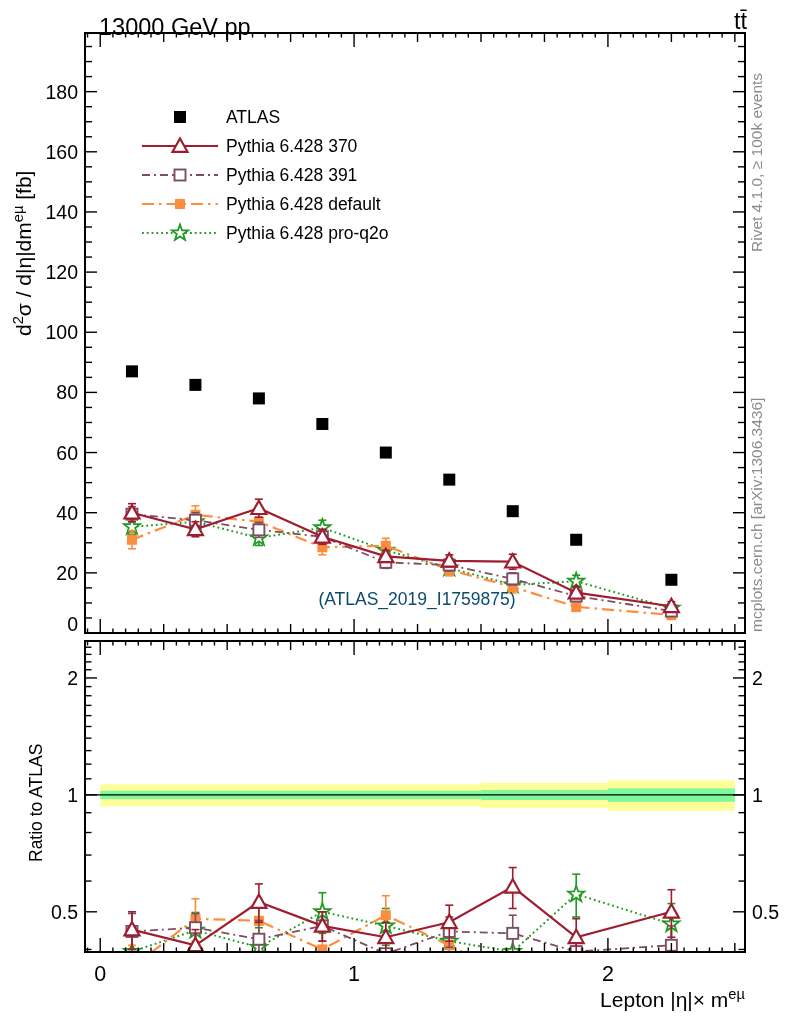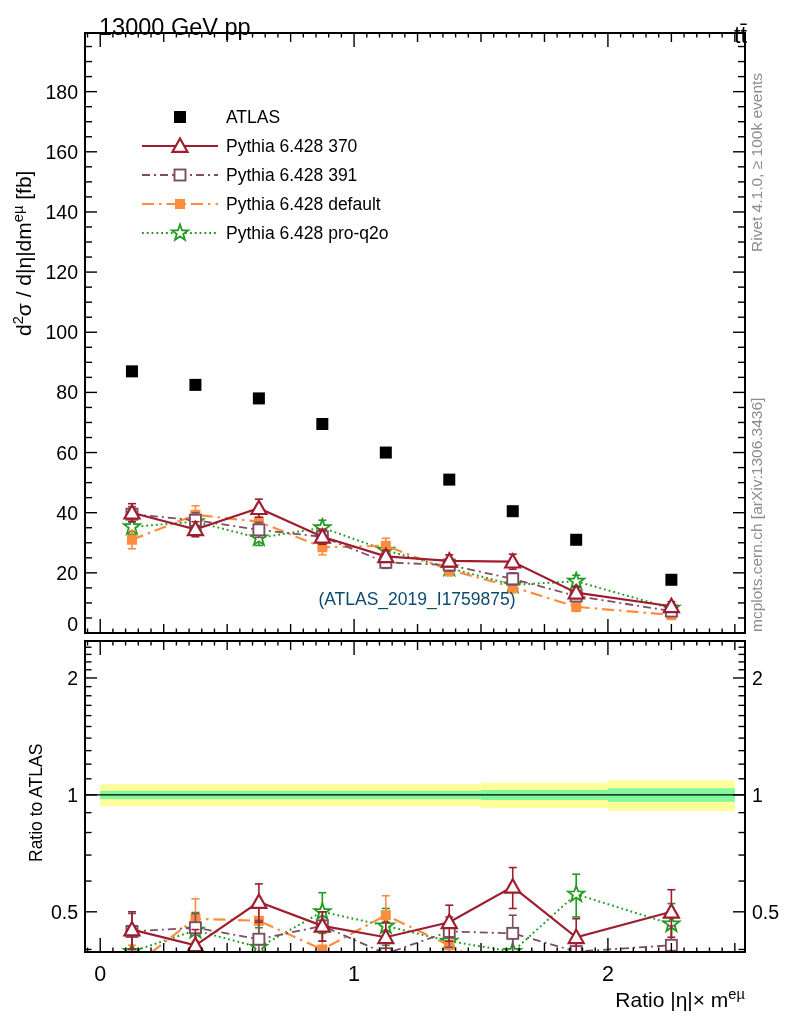--- a/index.html
+++ b/index.html
@@ -717,25 +717,25 @@
         <line x1="142" x2="218" y1="204" y2="204" stroke="#fc8d3f" stroke-width="2.2" stroke-dasharray="12 5 2.5 5"></line>
         <rect x="175" y="199" width="10" height="10" fill="#fc8d3f"></rect>
         <text x="226" y="210" font-size="17.5" fill="#000">Pythia 6.428 default</text>
         <line x1="142" x2="218" y1="233" y2="233" stroke="#209b20" stroke-width="2" stroke-dasharray="1.8 3"></line>
         <path d="M180.00,224.50L182.00,230.25L188.08,230.37L183.23,234.05L185.00,239.88L180.00,236.40L175.00,239.88L176.77,234.05L171.92,230.37L178.00,230.25Z" fill="#fff" stroke="#209b20" stroke-width="1.8"></path>
         <text x="226" y="239" font-size="17.5" fill="#000">Pythia 6.428 pro-q2o</text>
       </g>
     </svg>
 
   <div class="abs title" style="left:99px;top:6px;margin-top:8px;">13000 GeV pp</div>
-  <div class="abs title" style="right:39px;top:22px;text-align:center;">tt̄</div>
+  <div class="abs title" style="right:39px;top:8px;text-align:center;">tt̄</div>
 
   <div class="vtext sidenote" style="left:766px;top:234px;">Rivet 4.1.0, ≥ 100k events</div>
   <div class="vtext sidenote" style="left:766px;top:614px;">mcplots.cern.ch [arXiv:1306.3436]</div>
 
   <div class="vtext ylabel-main" style="left:36px;top:306px;"><span>d</span><span class="sup">2</span><span>σ / d|η|dm</span><span class="sup">eµ</span><span> [fb]</span></div>
 
   <div class="vtext ylabel-ratio" style="left:46px;top:842px;">Ratio to ATLAS</div>
 
-  <div class="abs xlabel" style="right:41px;top:986px;"><span>Ratio |η|× m</span><span class="sup">eµ</span></div>
+  <div class="abs xlabel" style="right:41px;top:986px;"><span>Lepton |η|× m</span><span class="sup">eµ</span></div>
 
   <div class="abs watermark" style="left:292px;top:589px;width:250px;text-align:center;">(ATLAS_2019_I1759875)</div>
 </div>
 
 </body></html>

